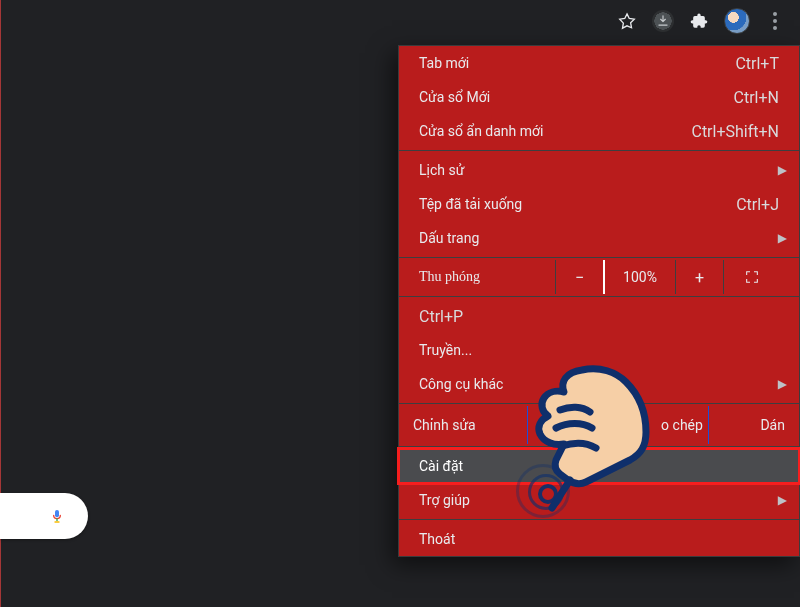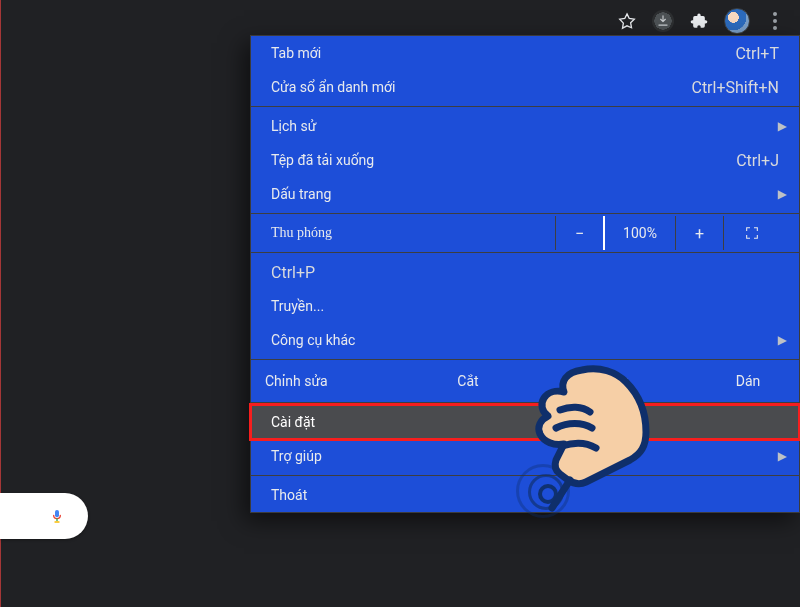--- a/index.html
+++ b/index.html
@@ -41,23 +41,23 @@
     width: 88px; height: 46px;
     background: #ffffff; border-radius: 0 999px 999px 0;
     display: flex; align-items: center; padding-left: 48px;
     box-shadow: 0 1px 3px rgba(0,0,0,.35);
   }
   .mic { width: 18px; height: 18px; display:flex; align-items:center; justify-content:center; }
   .mic svg { width: 16px; height: 18px; }
 
   
   .menu {
-    position: absolute; top: 35px; right: 0;
-    width: 550px;
-    background: #1d4ed8;
+    position: absolute; top: 45px; right: 0;
+    width: 402px;
+    background: #b91c1c;
     color: #e8eaed;
     border: 1px solid #3b3b3c;
     box-shadow: -6px 8px 22px rgba(0,0,0,.55);
     font-size: 14px;
   }
   .menu .row {
     display: flex; align-items: center; height: 34px;
     padding: 0 20px;
     position: relative;
   }
@@ -140,20 +140,24 @@
         <path d="M12 16v3" stroke="#34A853" stroke-width="2" stroke-linecap="round"></path>
         <path d="M9 21h6" stroke="#FBBC05" stroke-width="2" stroke-linecap="round"></path>
       </svg>
     </span>
   </div>
 
   <div class="menu">
     <div class="row">
       <span class="label">Tab mới</span>
       <span class="shortcut">Ctrl+T</span>
+    </div>
+    <div class="row">
+      <span class="label">Cửa sổ Mới</span>
+      <span class="shortcut">Ctrl+N</span>
     </div>
     <div class="row">
       <span class="label">Cửa sổ ẩn danh mới</span>
       <span class="shortcut">Ctrl+Shift+N</span>
     </div>
 
     <div class="sep"></div>
 
     <div class="row">
       <span class="label">Lịch sử</span>

